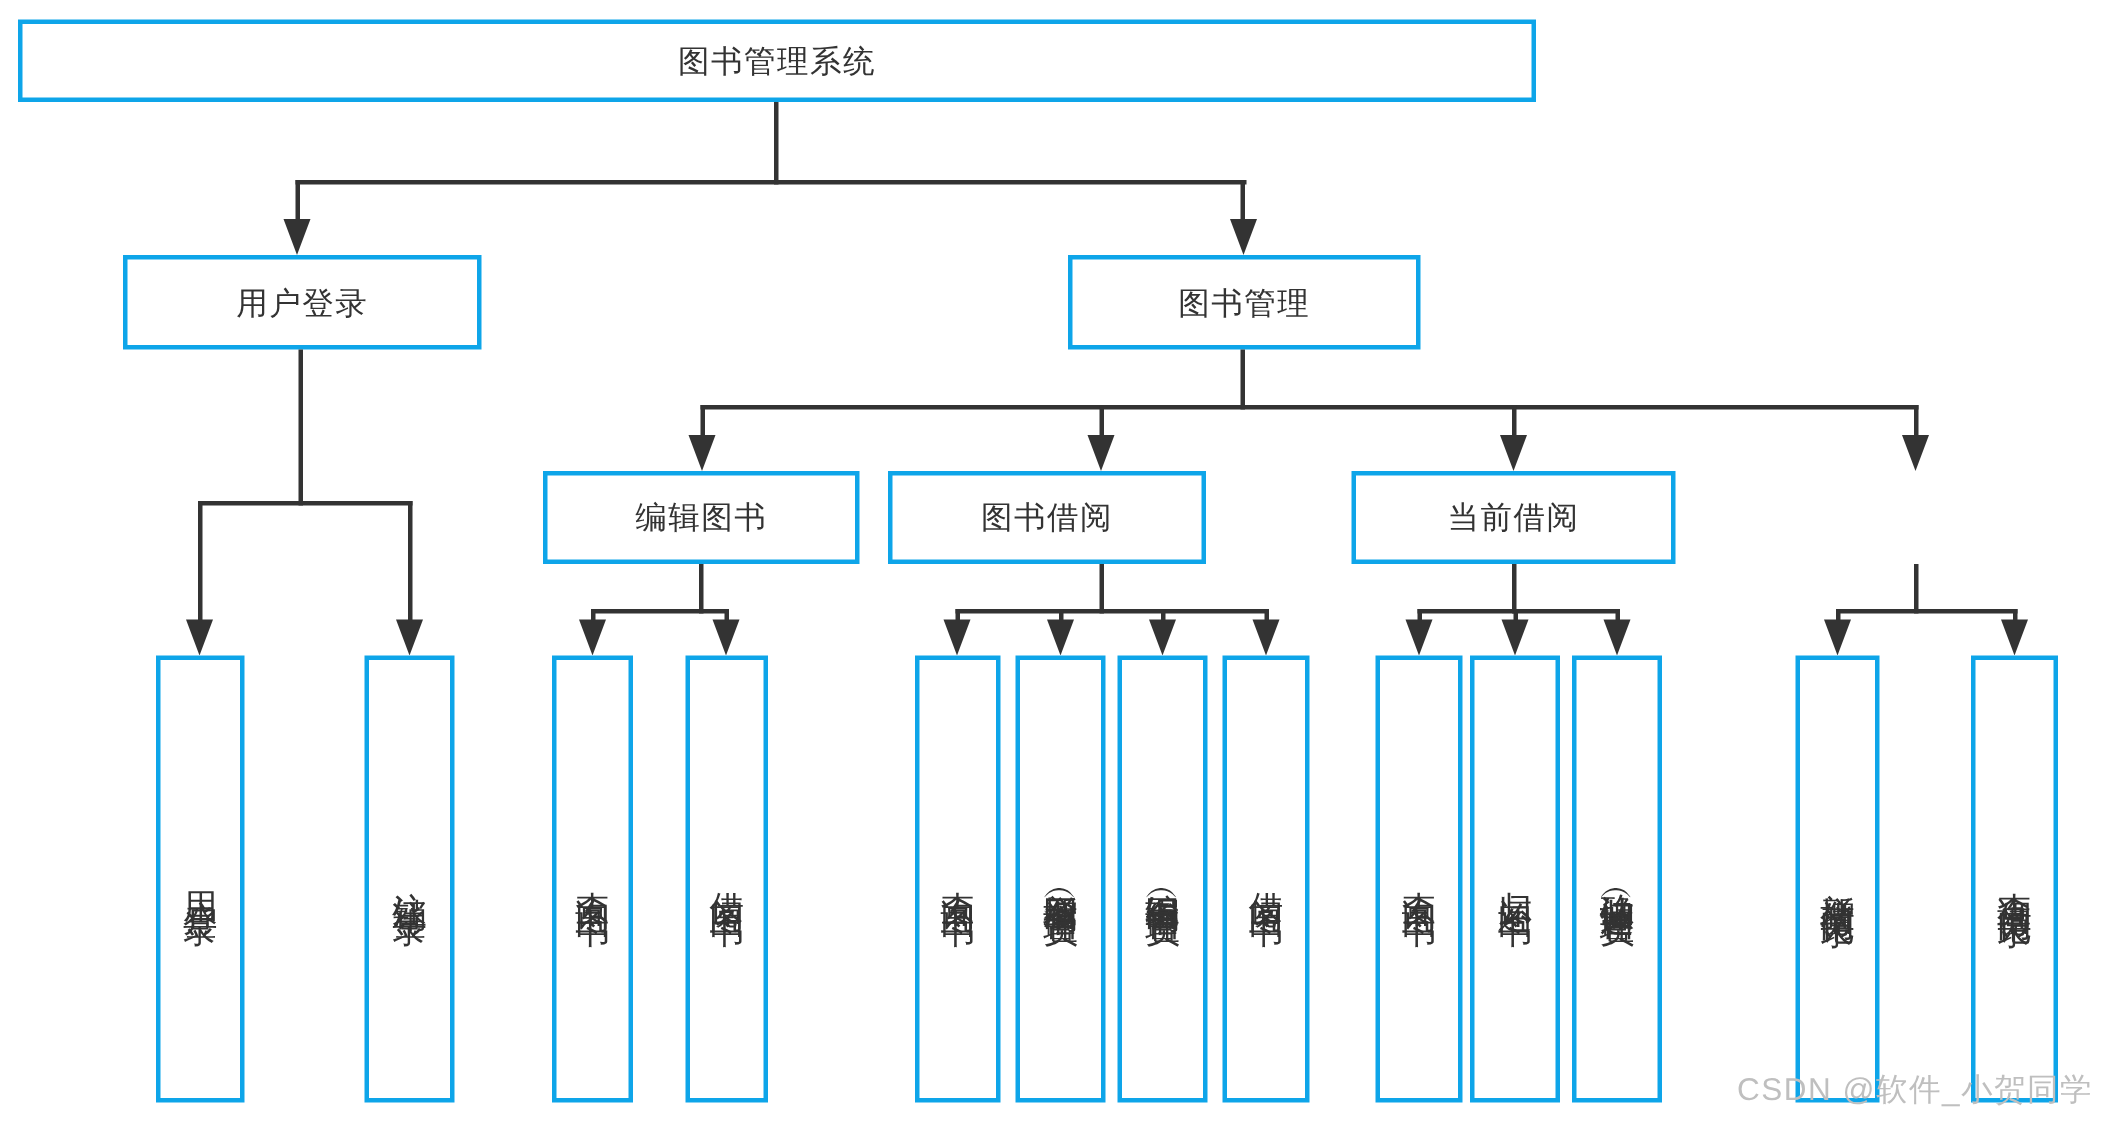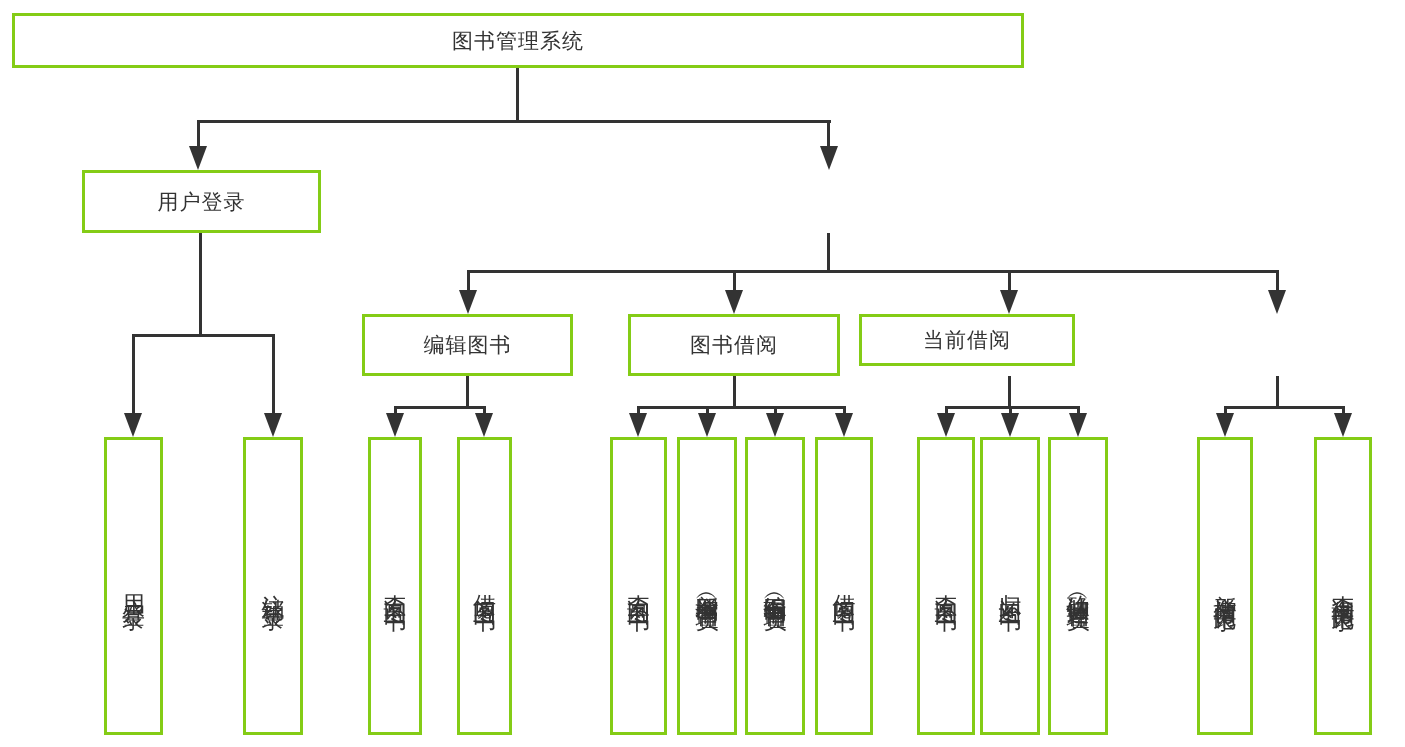--- a/index.html
+++ b/index.html
@@ -1,21 +1,21 @@
 <!DOCTYPE html>
 <html><head>
 <meta charset="utf-8">
 <style>
   html,body{margin:0;padding:0;background:#ffffff;}
   #stage{
     position:relative;width:1405px;height:747px;background:#ffffff;overflow:hidden;
     font-family:"Liberation Sans","DejaVu Sans",sans-serif;color:#333333;
   }
   .box{
-    position:absolute;box-sizing:border-box;border:3px solid #84cc16;background:#ffffff;
+    position:absolute;box-sizing:border-box;border:3px solid #0ea5e9;background:#ffffff;
     display:flex;align-items:center;justify-content:center;
   }
   .hlabel{font-size:21px;color:#333333;letter-spacing:1px;white-space:nowrap;}
   .vlabel{
     writing-mode:vertical-rl;text-orientation:mixed;font-size:23px;color:#333333;
     letter-spacing:5px;line-height:1;white-space:nowrap;
   }
   .v{position:absolute;width:3px;background:#333333;}
   .h{position:absolute;height:3px;background:#333333;}
   .arrow{
@@ -40,20 +40,23 @@
   <div class="v" style="left:516px;top:68px;height:55px;"></div>
   <div class="h" style="left:197px;top:120px;width:634px;"></div>
   <div class="v" style="left:197px;top:120px;height:32px;"></div>
   <div class="arrow" style="left:189px;top:146px;"></div>
   <div class="v" style="left:827px;top:120px;height:32px;"></div>
   <div class="arrow" style="left:820px;top:146px;"></div>
 
   <div class="box" style="left:82px;top:170px;width:239px;height:63px;">
     <span class="hlabel">用户登录</span>
   </div>
+  <div class="box" style="left:712px;top:170px;width:235px;height:63px;">
+    <span class="hlabel">图书管理</span>
+  </div>
 
   <div class="v" style="left:199px;top:233px;height:104px;"></div>
   <div class="h" style="left:132px;top:334px;width:143px;"></div>
   <div class="v" style="left:132px;top:334px;height:84px;"></div>
   <div class="arrow" style="left:124px;top:413px;"></div>
   <div class="v" style="left:272px;top:334px;height:84px;"></div>
   <div class="arrow" style="left:264px;top:413px;"></div>
 
   <div class="v" style="left:827px;top:233px;height:40px;"></div>
   <div class="h" style="left:467px;top:270px;width:812px;"></div>
@@ -62,24 +65,24 @@
   <div class="v" style="left:733px;top:270px;height:26px;"></div>
   <div class="arrow" style="left:725px;top:290px;"></div>
   <div class="v" style="left:1008px;top:270px;height:26px;"></div>
   <div class="arrow" style="left:1000px;top:290px;"></div>
   <div class="v" style="left:1276px;top:270px;height:26px;"></div>
   <div class="arrow" style="left:1268px;top:290px;"></div>
 
   <div class="box" style="left:362px;top:314px;width:211px;height:62px;">
     <span class="hlabel">编辑图书</span>
   </div>
-  <div class="box" style="left:628px;top:314px;width:212px;height:62px;">
+  <div class="box" style="left:592px;top:314px;width:212px;height:62px;">
     <span class="hlabel">图书借阅</span>
   </div>
-  <div class="box" style="left:859px;top:314px;width:216px;height:52px;">
+  <div class="box" style="left:901px;top:314px;width:216px;height:62px;">
     <span class="hlabel">当前借阅</span>
   </div>
 
   <div class="v" style="left:466px;top:376px;height:33px;"></div>
   <div class="h" style="left:394px;top:406px;width:92px;"></div>
   <div class="v" style="left:394px;top:406px;height:12px;"></div>
   <div class="arrow" style="left:386px;top:413px;"></div>
   <div class="v" style="left:483px;top:406px;height:12px;"></div>
   <div class="arrow" style="left:475px;top:413px;"></div>
 
@@ -147,14 +150,15 @@
     <span class="vlabel" style="letter-spacing:2px;">确认归还（管理员）</span>
   </div>
 
   <div class="box" style="left:1197px;top:437px;width:56px;height:298px;">
     <span class="vlabel" style="letter-spacing:3px;">新增借阅记录</span>
   </div>
   <div class="box" style="left:1314px;top:437px;width:58px;height:298px;">
     <span class="vlabel" style="letter-spacing:3px;">查询借阅记录</span>
   </div>
 
+  <div class="watermark">CSDN @软件_小贺同学</div>
 
 </div>
 
 </body></html>

